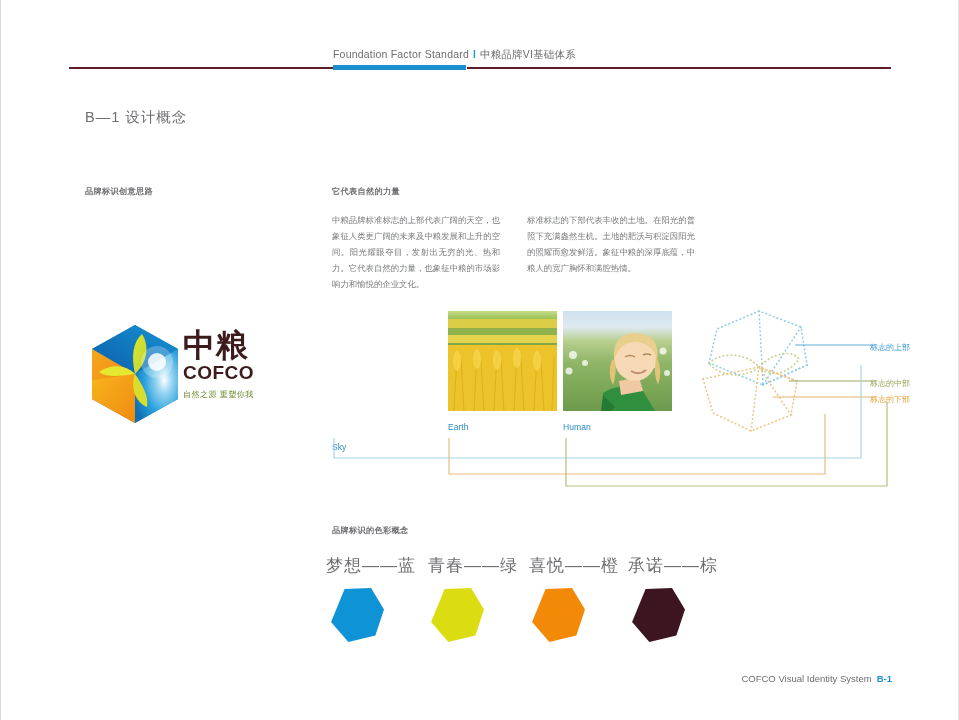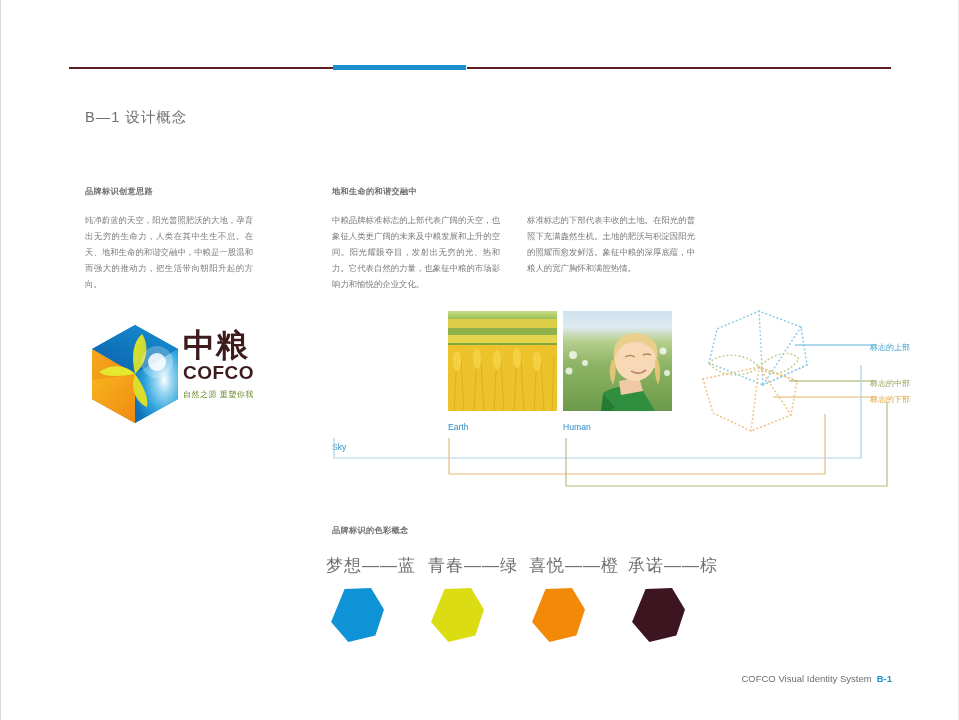--- a/index.html
+++ b/index.html
@@ -225,30 +225,32 @@
     color: #1b8fd0;
     font-weight: bold;
     margin-left: 5px;
   }
 </style>
 </head>
 <body>
 
 <div class="page">
 
+  <div class="header-title">
+    <span>Foundation Factor Standard</span><span class="sep">I</span><span class="cn">中粮品牌VI基础体系</span>
+  </div>
   <div class="rule rule-left"></div>
   <div class="rule rule-blue"></div>
   <div class="rule rule-right"></div>
 
   <div class="sec-title">B—1  设计概念</div>
 
   <div class="col-head" id="head-a">品牌标识创意思路</div>
-  <div class="col-body" id="body-a">纯净蔚蓝的天空，阳光普照肥沃的大地，孕育出无穷的生命力，人类在其中生生不息。在天、地和生命的和谐交融中，中粮是一股温和而强大的推动力，把生活带向朝阳升起的方向。</div>
-
-  <div class="col-head" id="head-b">地和生命的和谐交融中</div>
+
+  <div class="col-head" id="head-b">它代表自然的力量</div>
   <div class="col-body" id="body-b">中粮品牌标准标志的上部代表广阔的天空，也象征人类更广阔的未来及中粮发展和上升的空间。阳光耀眼夺目，发射出无穷的光、热和力。它代表自然的力量，也象征中粮的市场影响力和愉悦的企业文化。</div>
   <div class="col-body" id="body-c">标准标志的下部代表丰收的土地。在阳光的普照下充满盎然生机。土地的肥沃与积淀因阳光的照耀而愈发鲜活。象征中粮的深厚底蕴，中粮人的宽广胸怀和满腔热情。</div>
 
   <div class="logo-block">
     <div class="logo-cube">
       <svg width="96" height="104" viewBox="0 0 96 104">
         <defs>
           <linearGradient id="gTopL" x1="0" y1="1" x2="1" y2="0">
             <stop offset="0%" stop-color="#0b5fa8"></stop>
               <stop offset="100%" stop-color="#1792d4"></stop>

